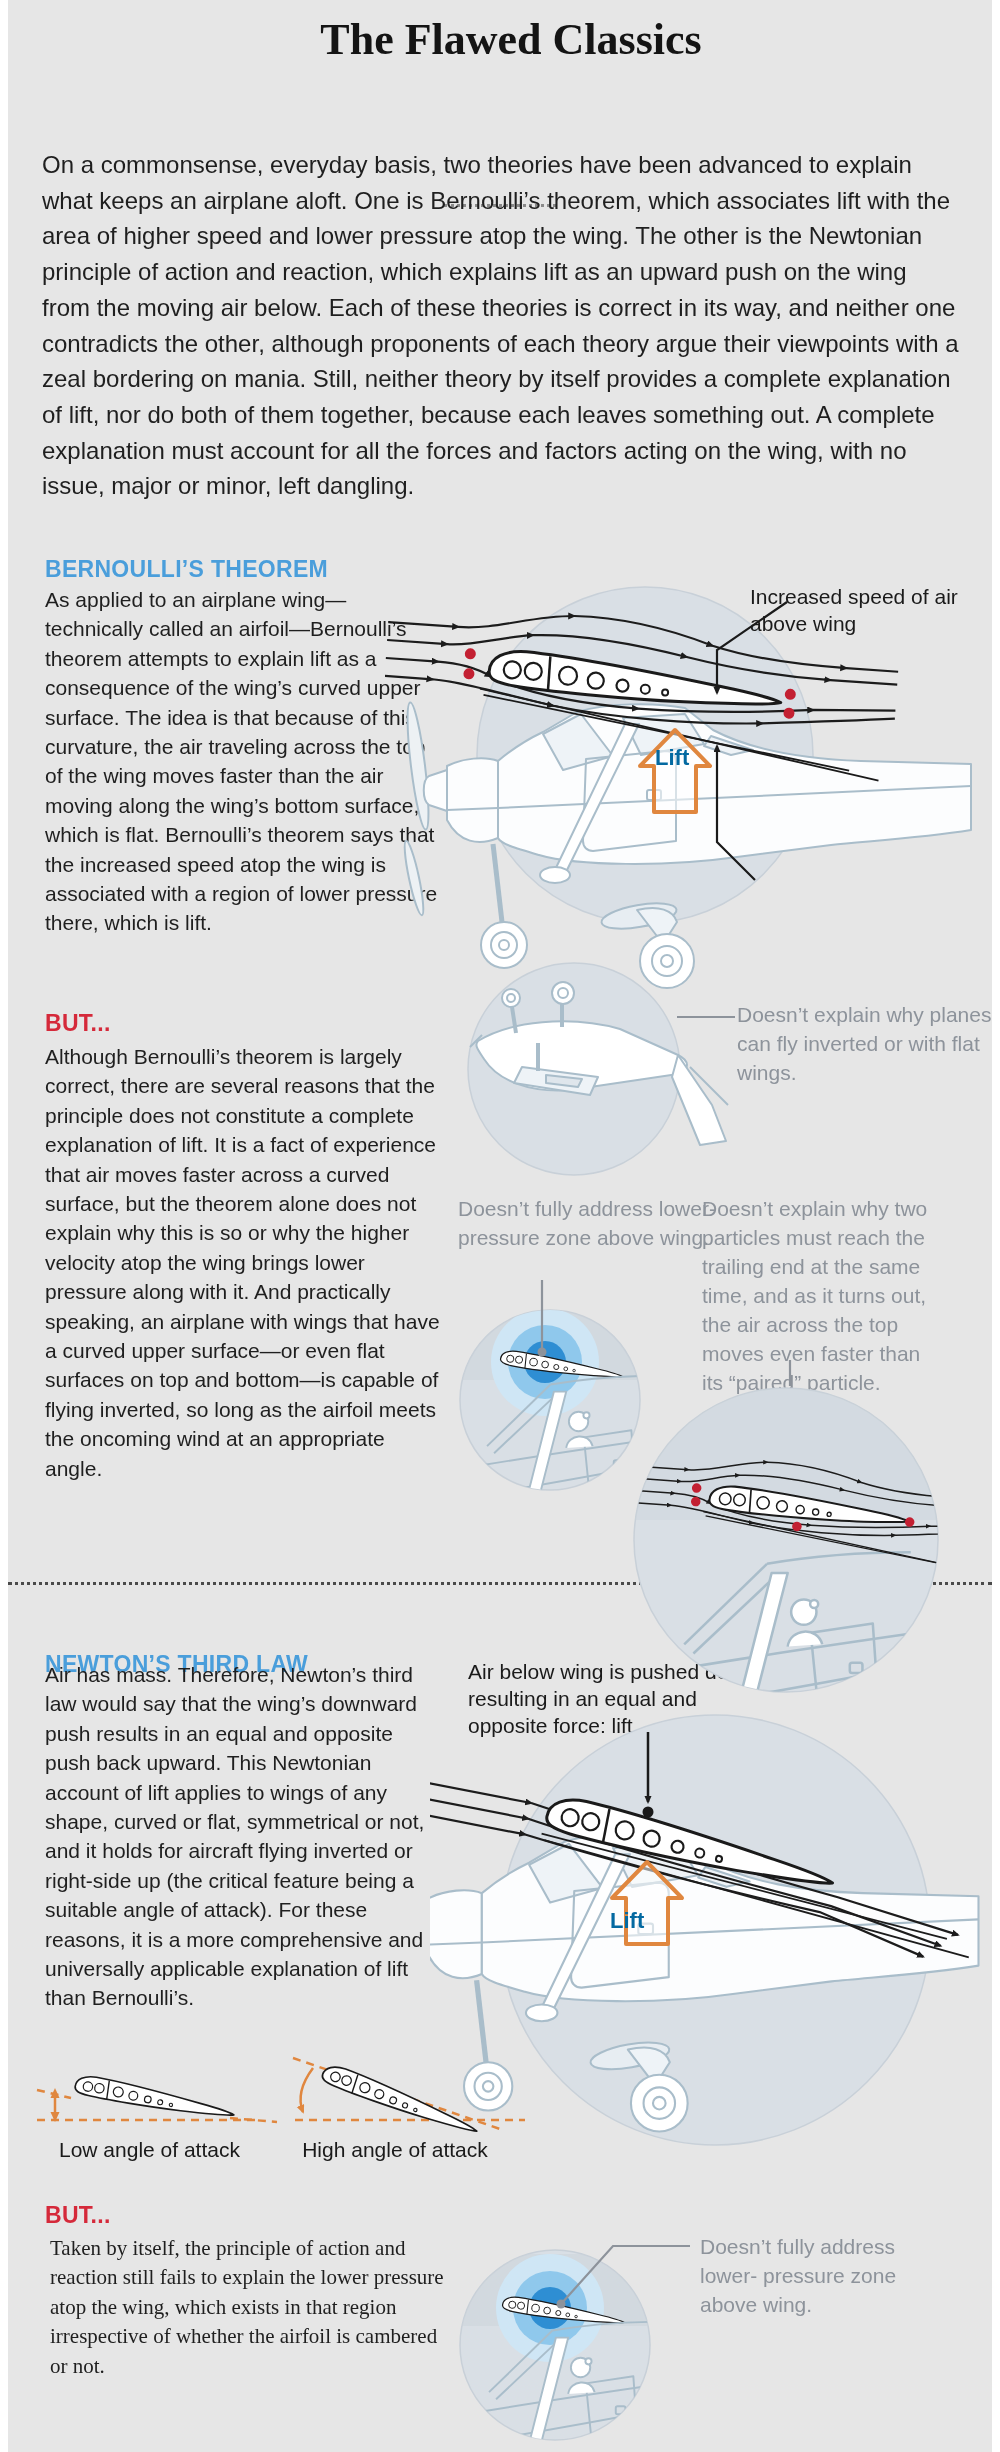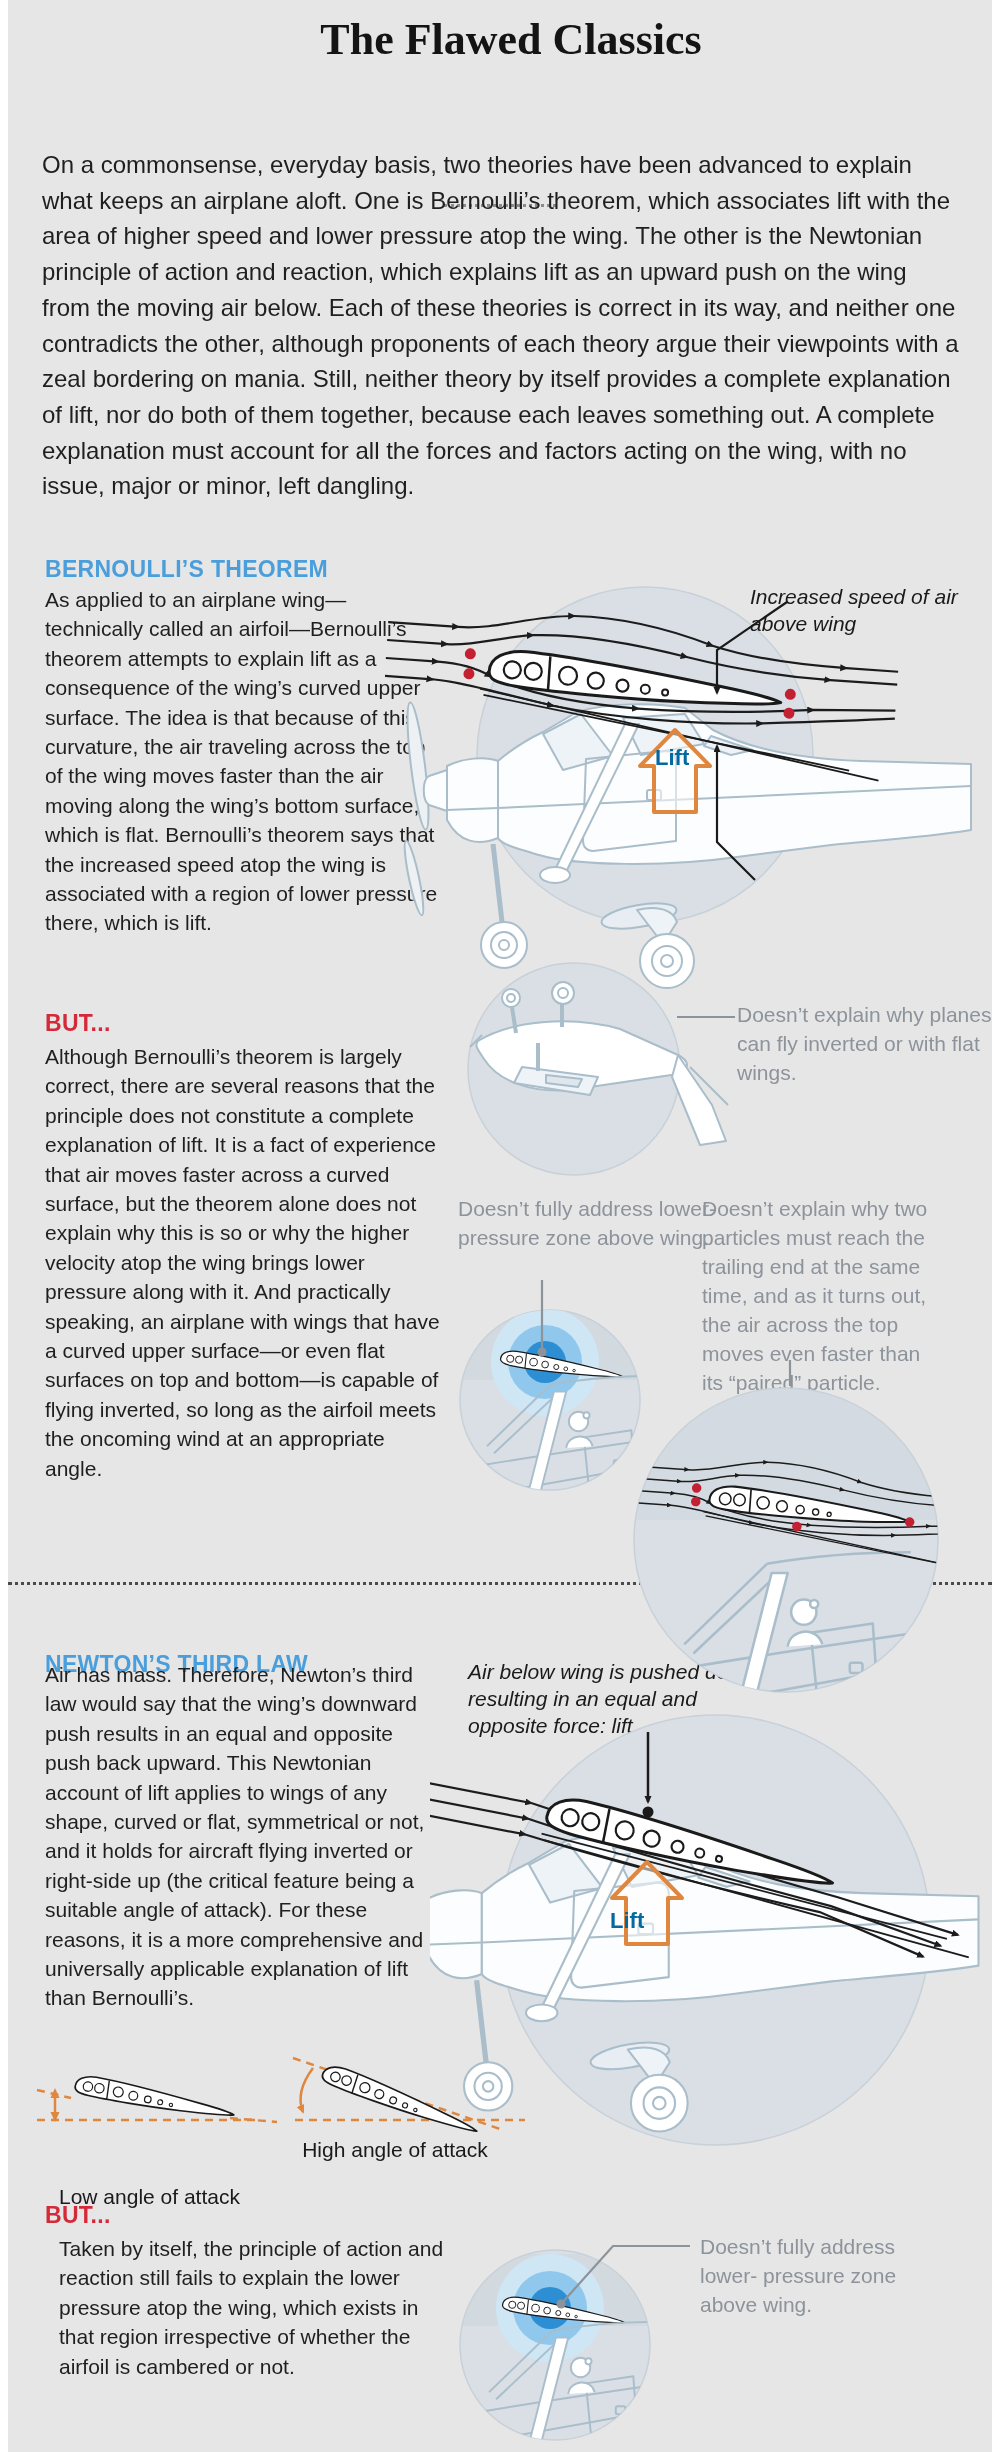--- a/index.html
+++ b/index.html
@@ -9,21 +9,21 @@
   .abs{position:absolute;}
   .title{width:1000px;text-align:center;top:14px;left:11px;
          font-family:"Liberation Serif", serif;font-weight:700;font-size:44px;color:#141414;}
   .dotted-rule{top:204px;left:444px;width:112px;border-top:3px dotted #8a8a8a;height:0;}
   .intro{left:42px;top:147px;width:918px;font-size:24px;line-height:35.7px;color:#1f1f1f;}
   .sec-head{font-size:23px;font-weight:700;letter-spacing:.3px;}
   .sec-head.blue{color:#4a9edb;}
   .sec-head.red{color:#d5293a;}
   .col-body{width:395px;font-size:21px;line-height:29.4px;color:#1f1f1f;}
   .caption{font-size:21px;line-height:29px;color:#8d939b;}
-  .dlabel{font-size:21px;line-height:27px;color:#1a1a1a;font-style:italic;}
+  .dlabel{font-size:21px;line-height:27px;color:#1a1a1a;}
   .angle-label{font-size:21px;color:#1a1a1a;text-align:center;}
   .lift-label{font-size:22px;font-weight:700;color:#0369a1;text-align:left;}
   .divider{left:8px;right:8px;top:1582px;border-top:3px dotted #4a4a4a;height:0;z-index:2;}
   svg{display:block;}
   .z3{z-index:3;}
 </style>
 </head>
 <body>
 
 <div id="canvas">
@@ -243,25 +243,25 @@
     </g>
     <g stroke="#e0873f" stroke-width="2.5" fill="none">
       <path d="M30,66 L30,84"></path>
       <polygon points="30,58 25.5,68 34.5,68" fill="#e0873f" stroke="none"></polygon>
       <polygon points="30,92 25.5,82 34.5,82" fill="#e0873f" stroke="none"></polygon>
       <path d="M288,38 Q270,62 278,82" marker-end="url(#aho)"></path>
     </g>
     <use href="#airfoil" transform="translate(50,42) rotate(8) scale(0.55)"></use>
     <use href="#airfoil" transform="translate(300,30) rotate(18) scale(0.56)"></use>
   </svg>
-  <div class="abs angle-label" style="left:57px;top:2138px;width:185px;margin-top:47px;">Low angle of attack</div>
+  <div class="abs angle-label" style="left:57px;top:2138px;width:185px;">Low angle of attack</div>
   <div class="abs angle-label" style="left:300px;top:2138px;width:190px;">High angle of attack</div>
 
   <div class="abs sec-head red" style="left:45px;top:2202px;">BUT...</div>
-  <div class="abs col-body" style="left:59px;top:2234px;width:398px;">Taken by itself, the principle of action and reaction still fails to explain the lower pressure atop the wing, which exists in that region irrespective of whether the airfoil is cambered or not.</div>
+  <div class="abs col-body" style="left:50px;top:2234px;width:398px;font-family:Liberation Serif, serif;">Taken by itself, the principle of action and reaction still fails to explain the lower pressure atop the wing, which exists in that region irrespective of whether the airfoil is cambered or not.</div>
 
   <svg class="abs" style="left:450px;top:2238px;" width="550" height="214" viewBox="0 0 550 214">
     <clipPath id="clipG">
         <circle cx="105" cy="107" r="95"></circle>
       </clipPath>
     <circle cx="105" cy="107" r="95" fill="#d9dfe5" stroke="#c8d0d8" stroke-width="1.5"></circle>
     <g clip-path="url(#clipG)">
       <rect x="10" y="16" width="190" height="72" fill="#ccd4db" opacity="0.55"></rect>
       <use href="#pressure" transform="translate(100,70)"></use>
       <use href="#airfoil" transform="translate(52,56) rotate(6) scale(0.42)"></use>

